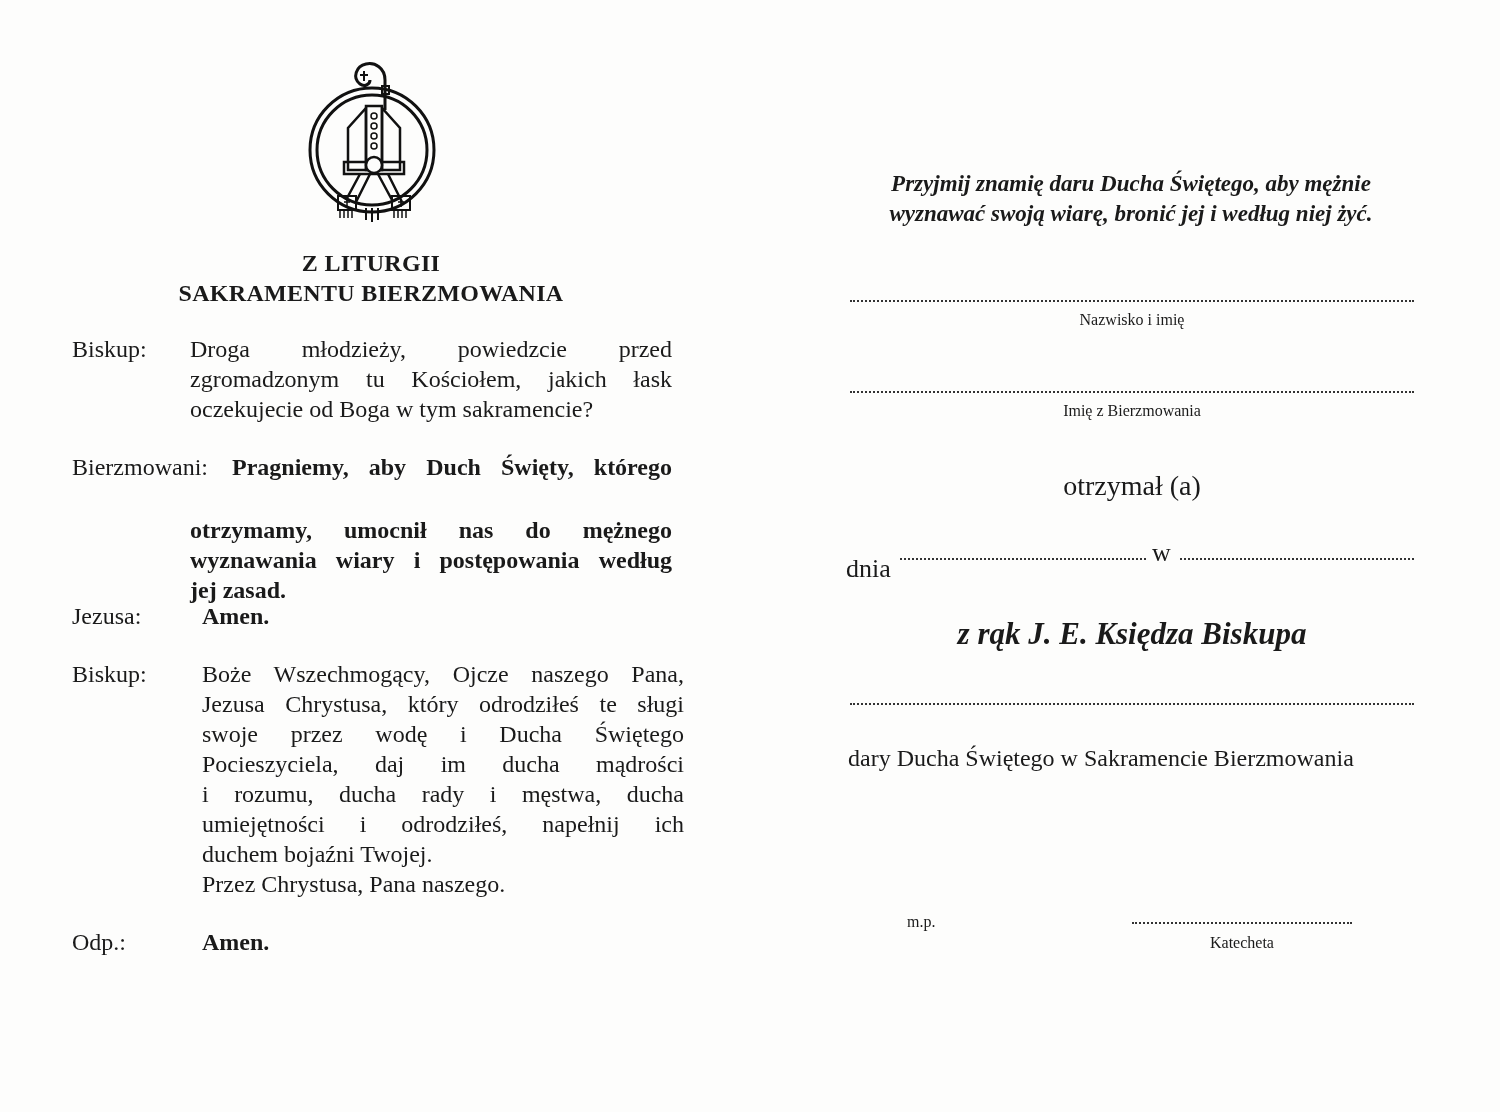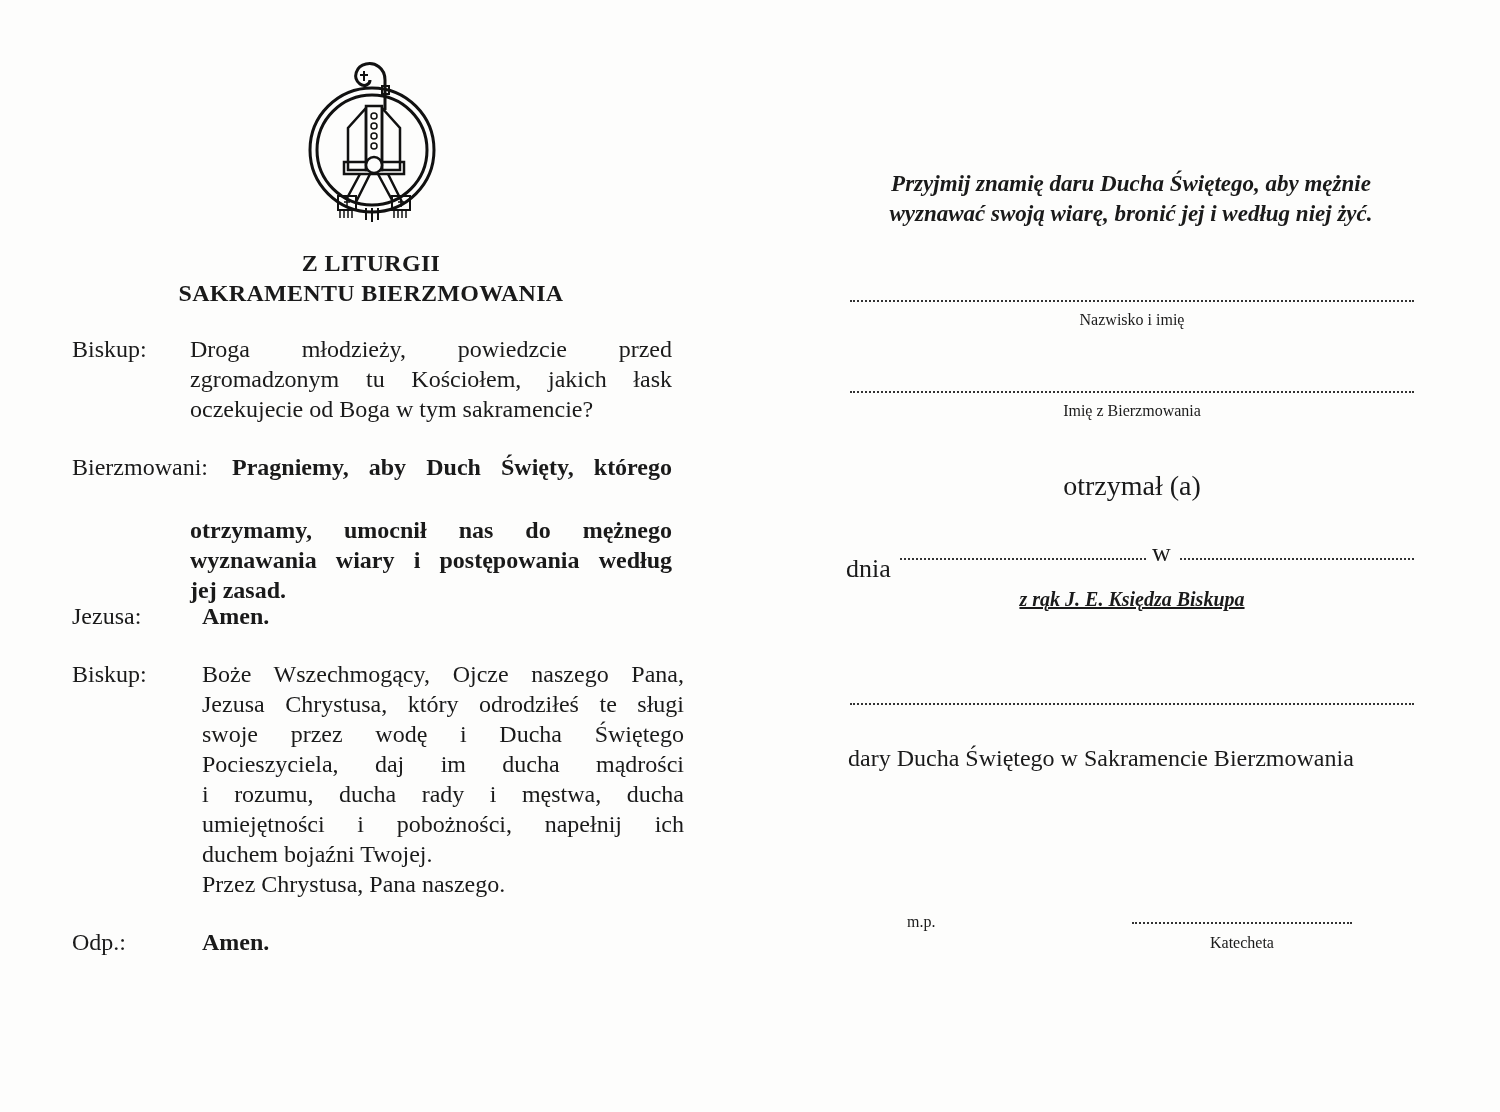--- a/index.html
+++ b/index.html
@@ -88,21 +88,21 @@
 </div>
 
 <div class="abs row" style="top:659px; height:240px;">
   <span class="speaker">Biskup:</span>
   <div class="text">
     <span class="ln">Boże Wszechmogący, Ojcze naszego Pana,</span>
     <span class="ln">Jezusa Chrystusa, który odrodziłeś te sługi</span>
     <span class="ln">swoje przez wodę i Ducha Świętego</span>
     <span class="ln">Pocieszyciela, daj im ducha mądrości</span>
     <span class="ln">i rozumu, ducha rady i męstwa, ducha</span>
-    <span class="ln">umiejętności i pobożności, napełnij ich</span>
+    <span class="ln">umiejętności i odrodziłeś, napełnij ich</span>
     <span class="ln last">duchem bojaźni Twojej.</span>
     <span class="ln last">Przez Chrystusa, Pana naszego.</span>
   </div>
 </div>
 
 <div class="abs row" style="top:927px; height:30px;">
   <span class="speaker">Odp.:</span>
   <div class="text bold">
     <span class="ln last">Amen.</span>
   </div>
@@ -119,21 +119,21 @@
 
 <div class="abs centered" style="left:850px; top:470px; width:564px; font-size:28px;">otrzymał (a)</div>
 
 <div class="abs" style="left:846px; top:538px; width:570px; height:32px; font-size:26px;">
   <span class="abs" style="left:0; top:0;margin-top:16px;">dnia</span>
   <div class="abs dots" style="left:54px; top:20px; width:246px;"></div>
   <span class="abs" style="left:306px; top:0;">w</span>
   <div class="abs dots" style="left:334px; top:20px; width:234px;"></div>
 </div>
 
-<div class="abs centered" style="left:850px; top:588px; width:564px; font-size:20px; font-weight:bold; font-style:italic;text-decoration:underline;">z rąk J. E. Księdza Biskupa</div>
+<div class="abs centered" style="left:850px; top:616px; width:564px; font-size:31px; font-weight:bold; font-style:italic;">z rąk J. E. Księdza Biskupa</div>
 
 <div class="abs dots" style="left:850px; top:703px; width:564px;"></div>
 
 <div class="abs" style="left:848px; top:745px; width:570px; font-size:24px; white-space:nowrap;">dary Ducha Świętego w Sakramencie Bierzmowania</div>
 
 <div class="abs" style="left:907px; top:913px; font-size:16px;">m.p.</div>
 <div class="abs dots" style="left:1132px; top:922px; width:220px;"></div>
 <div class="abs caption" style="left:1132px; top:934px; width:220px;">Katecheta</div>
 
 </body></html>

